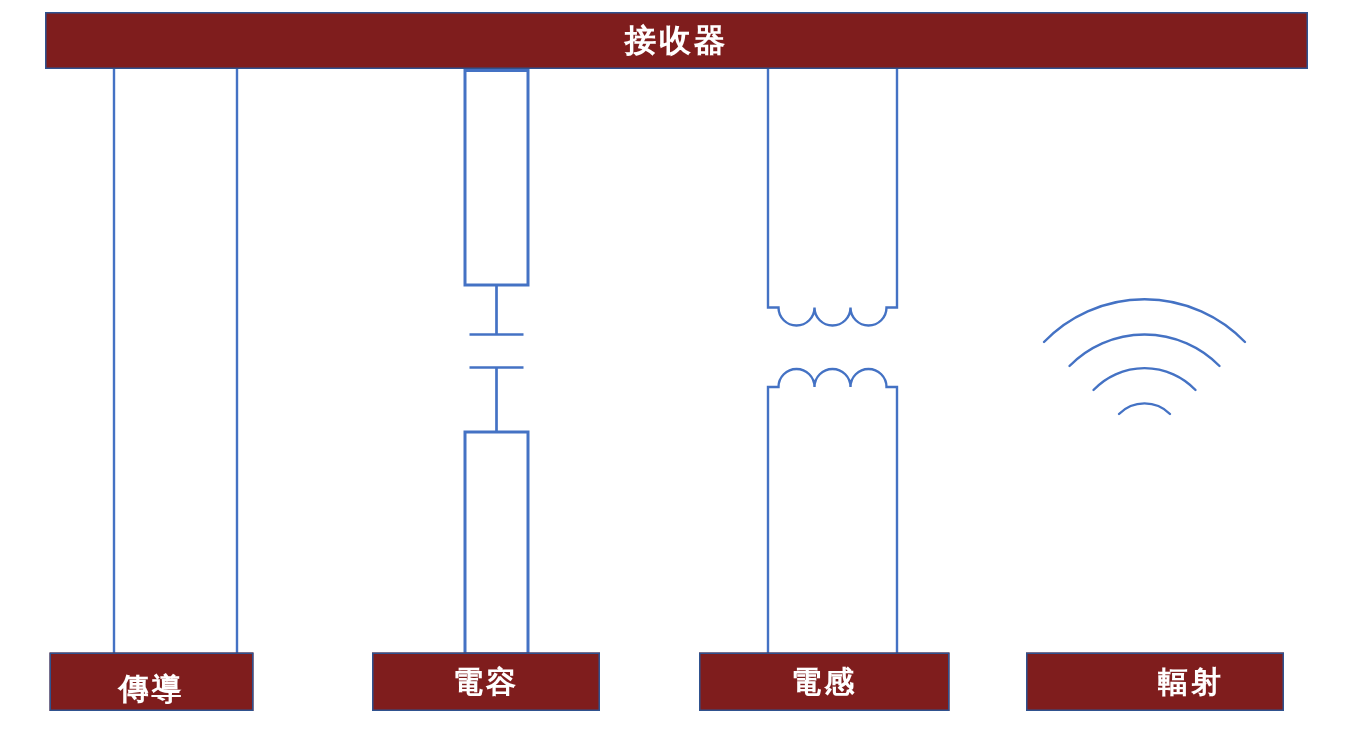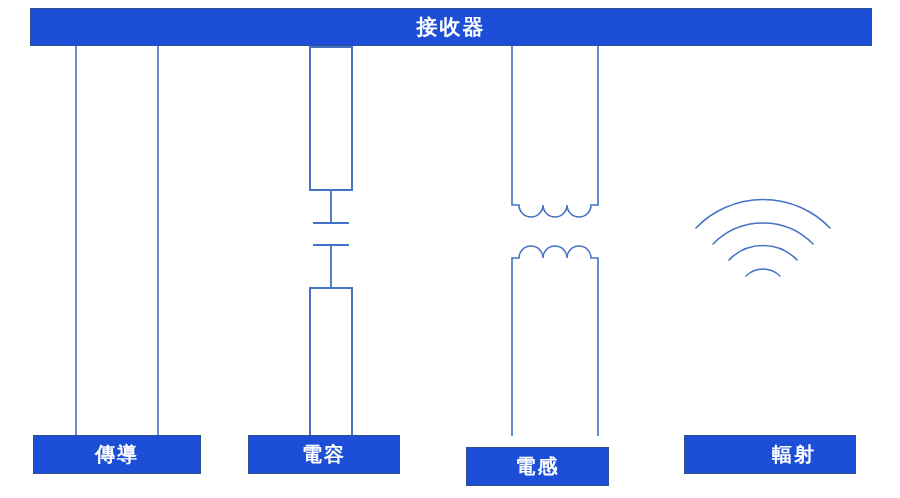--- a/index.html
+++ b/index.html
@@ -13,35 +13,35 @@
     width: 900px; height: 498px;
     background: #ffffff;
     overflow: hidden;
   }
   .graphics {
     position: absolute;
     left: 0; top: 0;
   }
   .bar {
     position: absolute;
-    background: #1d4ed8;
+    background: #7f1d1d;
     border: 1.5px solid #2F528F;
     display: flex;
     align-items: center;
     justify-content: center;
     color: #ffffff;
     font-size: 20px;
     font-weight: 600;
     letter-spacing: 2px;
     z-index: 2;
   }
   .bar-receiver { left: 30px; top: 8px;  width: 842px; height: 38px; font-size: 21px; }
-  .box-conduction { left: 33px;  top: 435px; width: 168px; height: 39px; }
+  .box-conduction { left: 33px;  top: 435px; width: 136px; height: 39px; align-items: flex-end; }
   .box-capacitive { left: 248px; top: 435px; width: 152px; height: 39px; }
-  .box-inductive  { left: 466px; top: 447px; width: 143px; height: 39px; font-family: Liberation Serif, serif; }
+  .box-inductive  { left: 466px; top: 435px; width: 167px; height: 39px; font-family: Liberation Serif, serif; }
   .box-radiative  { left: 684px; top: 435px; width: 172px; height: 39px; padding-left: 48px; }
 </style>
 </head>
 <body>
 
 <div class="canvas">
 
   <svg class="graphics" width="900" height="498" viewBox="0 0 900 498">
 
     <g stroke="#4472C4" stroke-width="1.6" fill="none">

